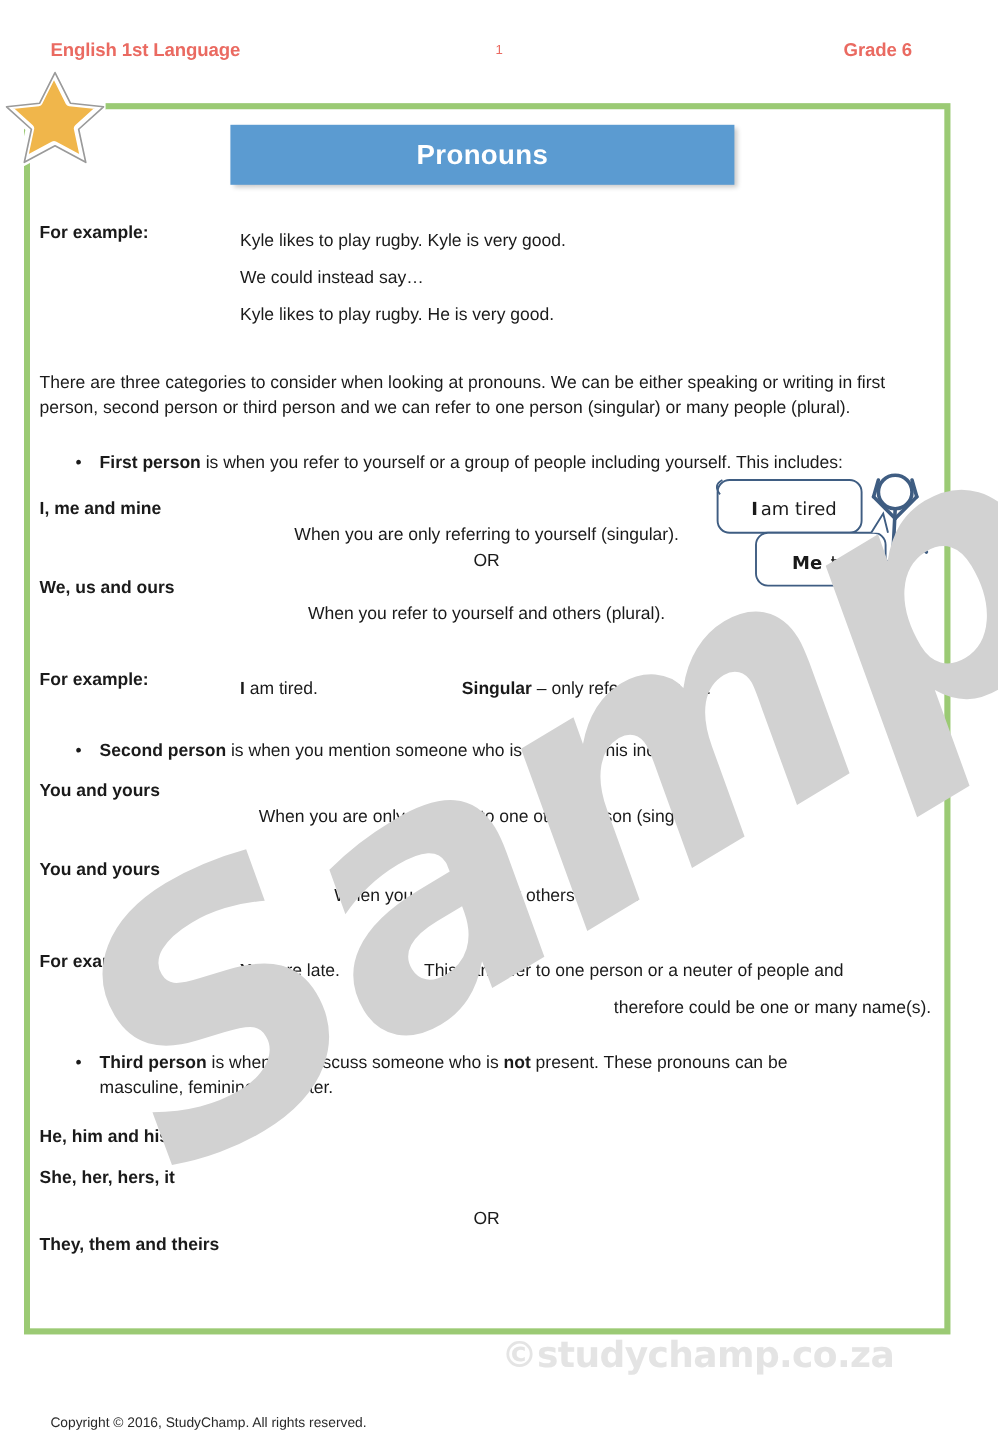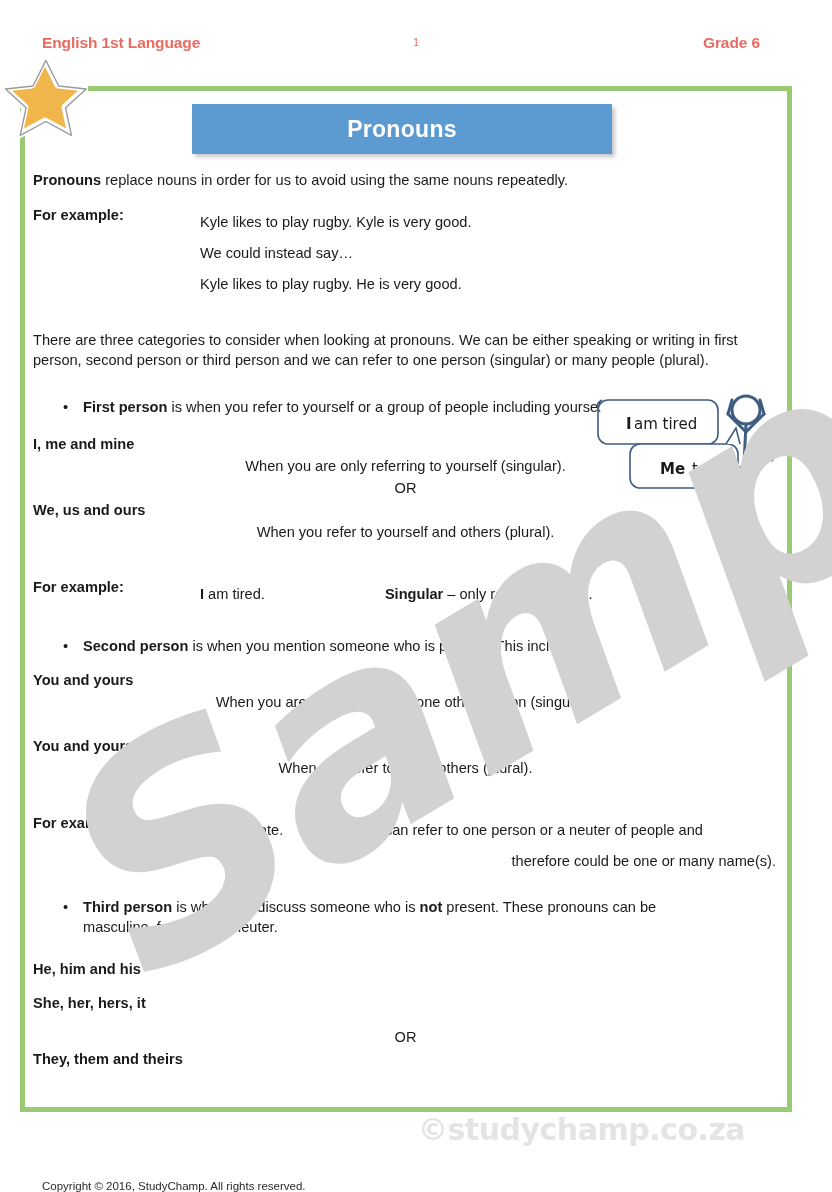--- a/index.html
+++ b/index.html
@@ -244,21 +244,20 @@
     <polygon points="43,5 56,31 84,34 63,53 69,81 43,67 17,81 23,53 2,34 30,31" fill="none" stroke="#9a9a9a" stroke-width="1.4" stroke-linejoin="round" transform="translate(1.5,1.5) scale(0.985)"></polygon>
   </svg>
 </div>
 
 <div class="title-banner">
   <span class="title-banner-text">Pronouns</span>
 </div>
 
 <div class="content">
 
-  <p class="para"><b>Pronouns</b><span> replace nouns in order for us to avoid using the same nouns repeatedly.</span></p>
 
   <div class="example-block">
     <div class="ex-label">For example:</div>
     <div class="ex-lines">
       <div><span>Kyle likes to play rugby.  </span><span class="u">Kyle</span><span> is very good.</span></div>
       <div>We could instead say…</div>
       <div><span>Kyle likes to play rugby.  </span><span class="u">He</span><span> is very good.</span></div>
     </div>
   </div>
 

